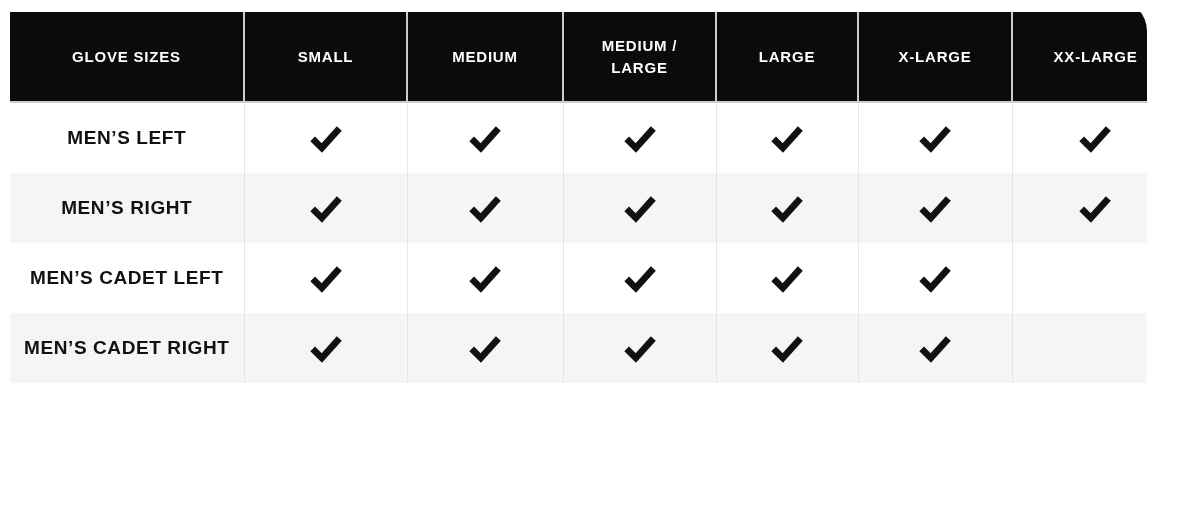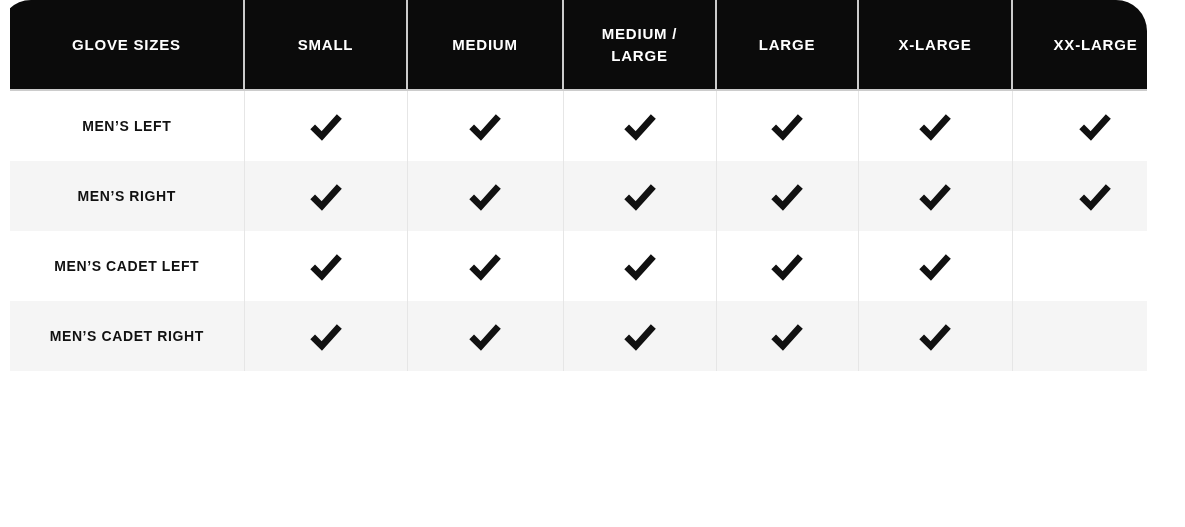--- a/index.html
+++ b/index.html
@@ -5,21 +5,21 @@
   html, body {
     margin: 0;
     padding: 0;
     background: #ffffff;
     font-family: "Liberation Sans", "DejaVu Sans", sans-serif;
   }
   .page {
     width: 1147px;
     height: 527px;
     box-sizing: border-box;
-    padding: 0 7px 10px 10px;
+    padding: 12px 7px 10px 10px;
     background: #ffffff;
     overflow: hidden;
     border-radius: 31px;
   }
   table.glove-table {
     border-collapse: collapse;
     table-layout: fixed;
     width: 1168px;
   }
   
@@ -44,21 +44,21 @@
     height: 70px;
     text-align: center;
     vertical-align: middle;
     border-left: 1px solid var(--body-divider, #e6e6e6);
     padding: 0;
   }
   table.glove-table tbody td:first-child { border-left: none; }
   table.glove-table tbody tr.row-even { background: var(--row-bg, #ffffff); }
   table.glove-table tbody tr.row-odd  { background: var(--row-alt-bg, #f5f5f5); }
   td.row-label {
-    font-size: 14px;
+    font-size: 19px;
     font-weight: bold;
     letter-spacing: 0.6px;
     text-transform: uppercase;
     color: var(--label-text, #111111);
   }
   .check-icon-svg {
     display: inline-block;
     vertical-align: middle;
   }
 </style>

